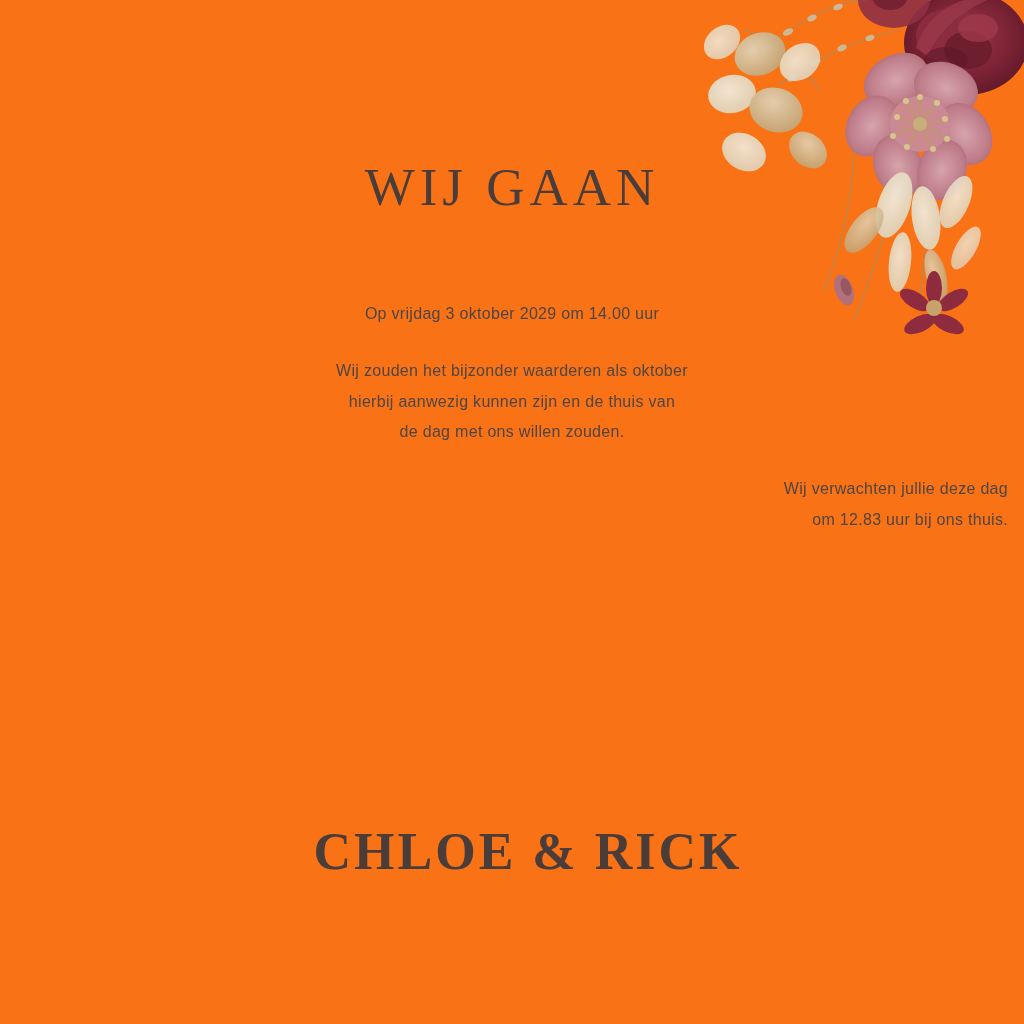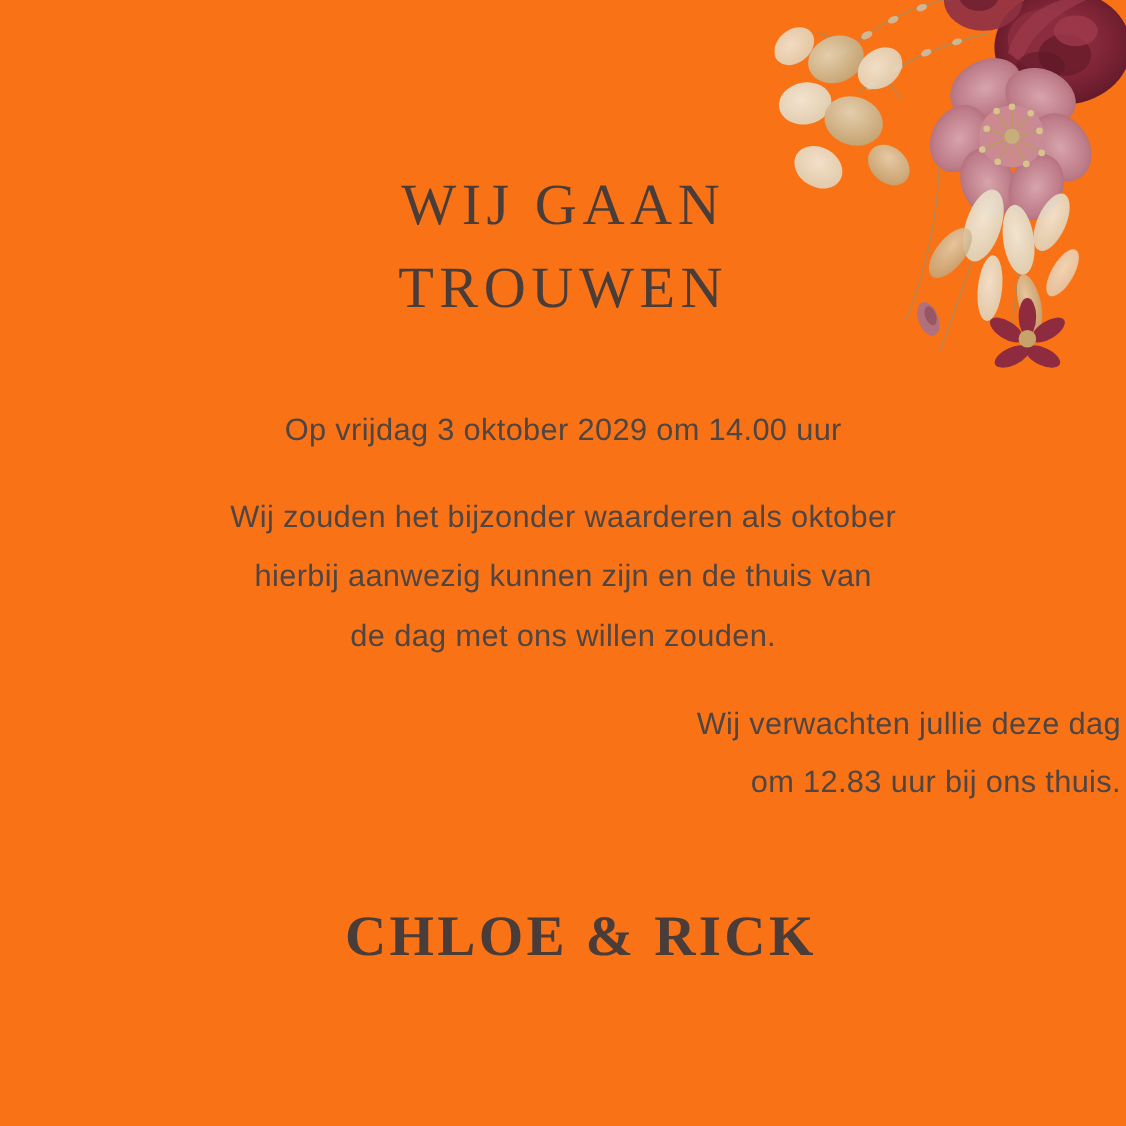--- a/index.html
+++ b/index.html
@@ -48,24 +48,24 @@
     line-height: 1.42;
     letter-spacing: 5px;
     color: #4a3d39;
     font-weight: 400;
   }
   .title .line {
     display: block;
   }
 
   .body-text {
-    margin: 5px;
+    margin: 16px;
     padding-top: 58px;
     font-family: "Liberation Sans", sans-serif;
-    font-size: 28px;
+    font-size: 16px;
     line-height: 1.92;
     letter-spacing: 0.3px;
     color: #4f4542;
     font-weight: 300;
   }
   .para {
     margin: 0 0 26px 0;
   }
   .para:last-child { margin-bottom: 0; text-align: right; }
   .para .line { display: block; }
@@ -216,21 +216,20 @@
         <ellipse cx="0" cy="0" rx="9" ry="16" fill="#b0707c" transform="rotate(-20 0 0)"></ellipse>
         <ellipse cx="2" cy="-3" rx="5" ry="9" fill="#8e4c59" transform="rotate(-20 2 -3)" opacity="0.7"></ellipse>
       </g>
     </svg>
   </div>
 
   <div class="content">
 
     <h1 class="title">
       <span class="line">WIJ GAAN</span>
-      <span class="line">TROUWEN</span>
     </h1>
 
     <div class="body-text">
 
       <p class="para">
         <span class="line">Op vrijdag 3 oktober 2029 om 14.00 uur</span>
       </p>
 
       <p class="para">
         <span class="line">Wij zouden het bijzonder waarderen als oktober</span>

